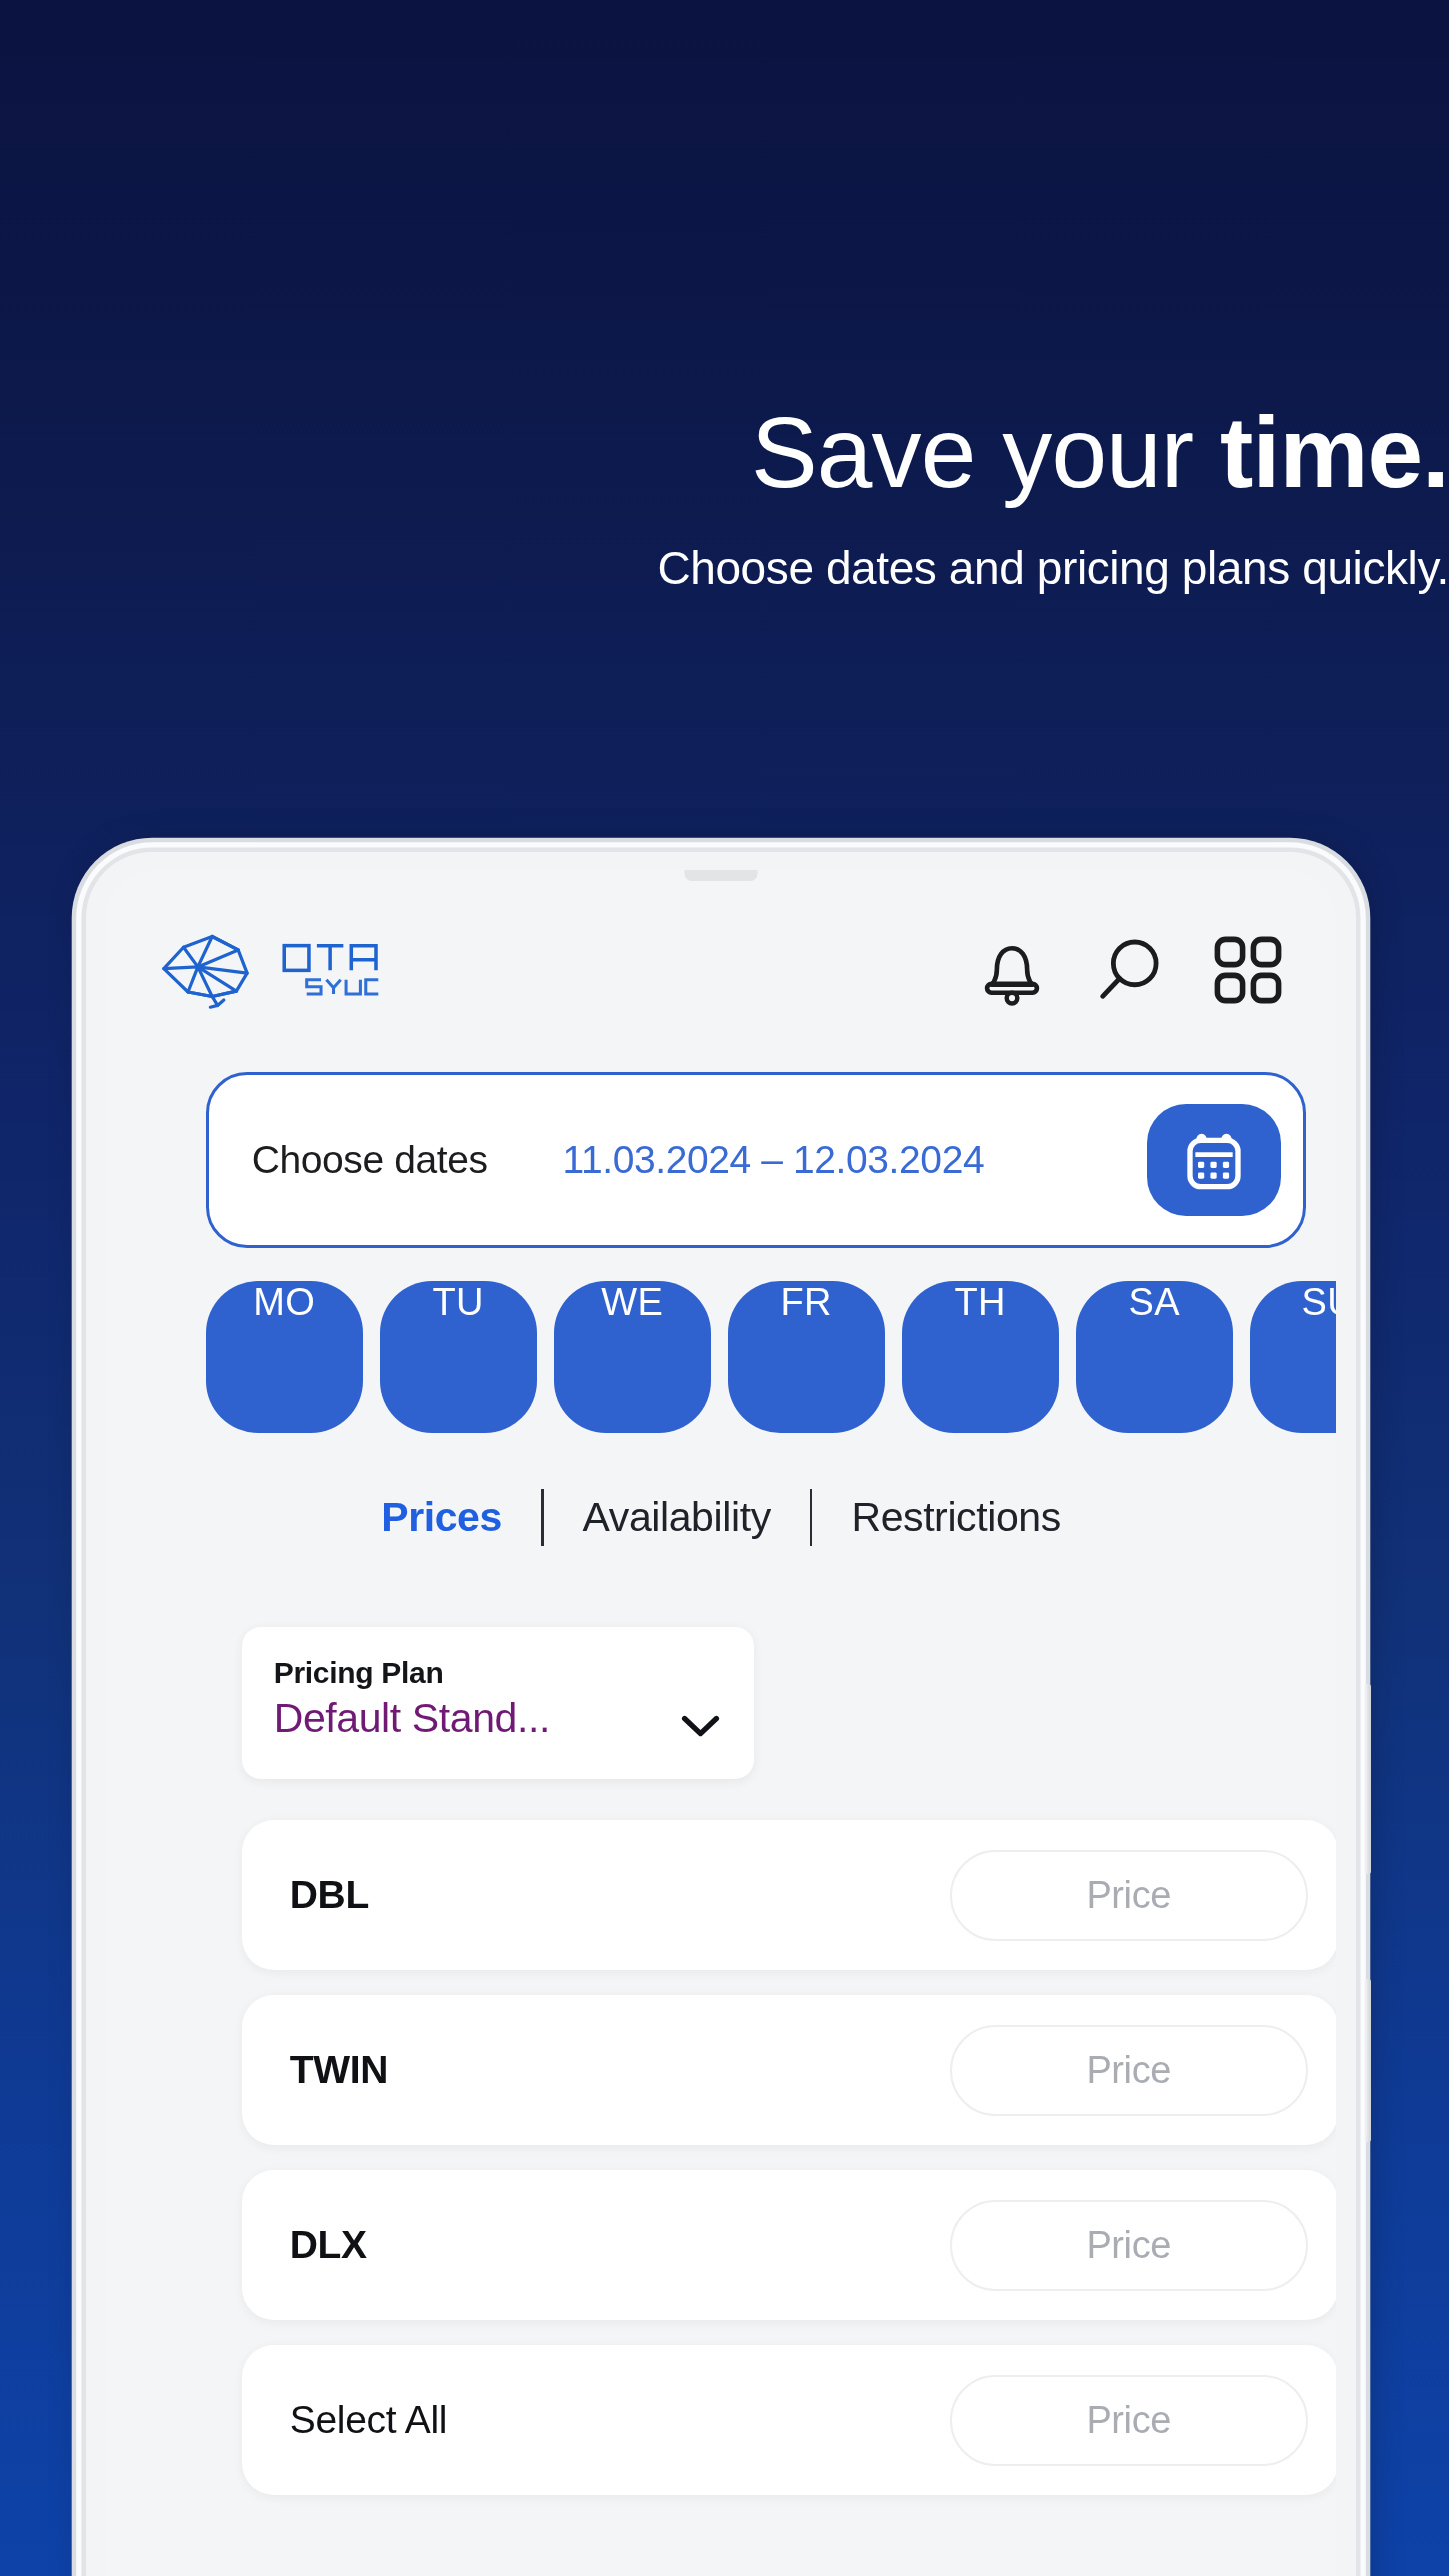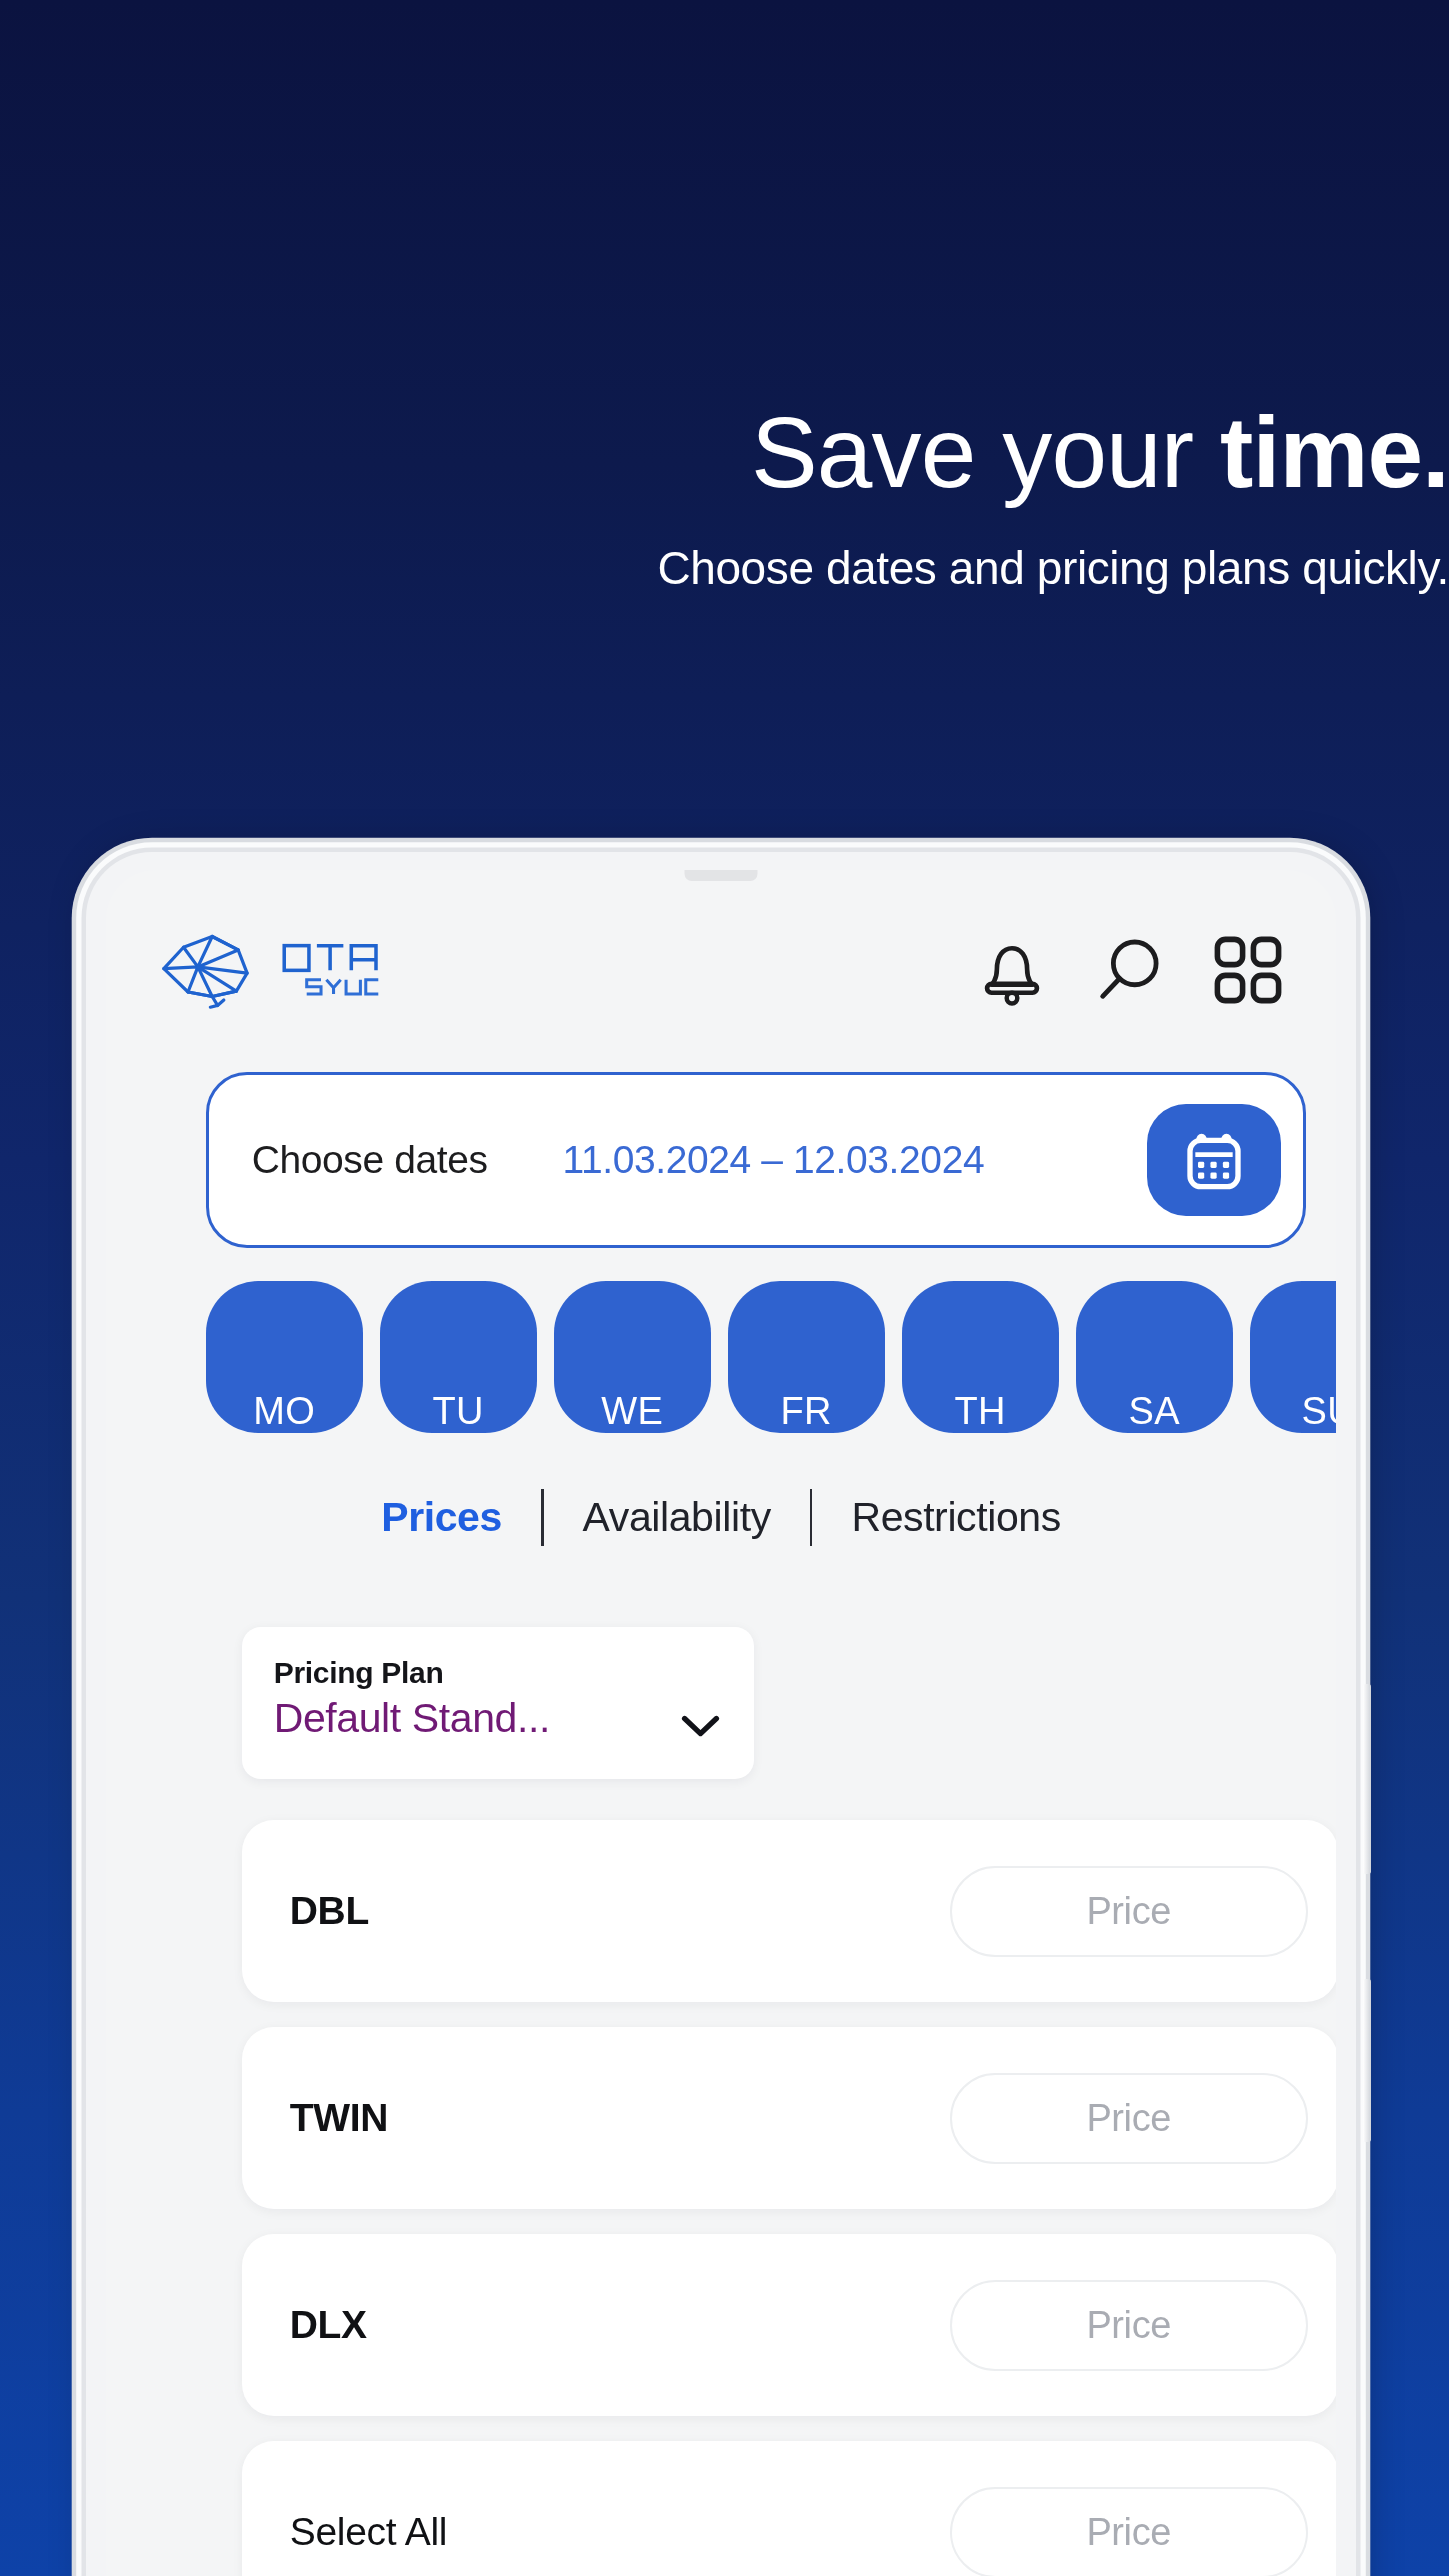--- a/index.html
+++ b/index.html
@@ -67,21 +67,21 @@
     display:flex; align-items:center; justify-content:center; flex:none;
   }
 
   
   .days{
     position:absolute; left:100px; top:411px; width:1216px; height:152px;
     display:flex; gap:17px;
   }
   .day-chip{
     width:157px; height:152px; border-radius:52px; background:#2f62cf; color:#ffffff;
-    display:flex; align-items:flex-end; justify-content:center; font-size:38px; flex:none;
+    display:flex; align-items:flex-start; justify-content:center; font-size:38px; flex:none;
     letter-spacing:0.4px;
   }
 
   
   .tabs{
     position:absolute; left:0; top:601px; width:100%; height:93px;
     display:flex; align-items:center; justify-content:center; gap:0;
   }
   .tab{ font-size:41px; color:#20222a; letter-spacing:-0.4px; padding:0 39px; }
   .tab.active{ color:#1f5fe0; font-weight:bold; }
@@ -98,21 +98,21 @@
   }
   .select.plan{ width:512px; }
   .select.change{ width:560px; }
   .select-label{ font-size:30px; font-weight:bold; color:#141519; letter-spacing:-0.3px; }
   .select-value{ font-size:41px; color:#701a75; margin-top:5.4px; letter-spacing:-0.4px; white-space:nowrap; }
   .chev{ position:absolute; right:34px; bottom:41px; }
 
   
   .rows{ position:absolute; left:136px; top:950px; width:1096px; }
   .room-row{
-    height:182px; background:#ffffff; border-radius:32px; margin-bottom:25px;
+    height:150px; background:#ffffff; border-radius:32px; margin-bottom:25px;
     display:flex; align-items:center; justify-content:space-between;
     padding:0 30px 0 48px; box-shadow:0 2.7px 10.7px rgba(20,25,45,.05);
   }
   .room-name{ font-size:39px; font-weight:bold; color:#101114; letter-spacing:-0.3px; }
   .room-name.plain{ font-weight:400; }
   .price-input{
     width:358px; height:91px; border:2.7px solid #eceef0; border-radius:47px;
     display:flex; align-items:center; justify-content:center;
     font-size:38px; color:#a9acb3; letter-spacing:-0.4px;
   }

